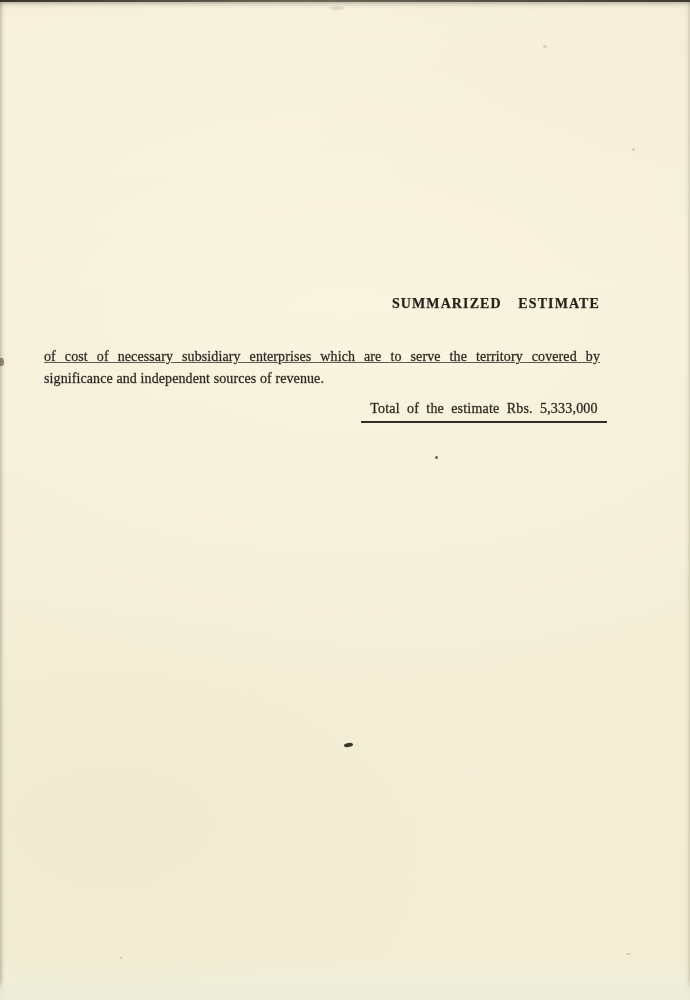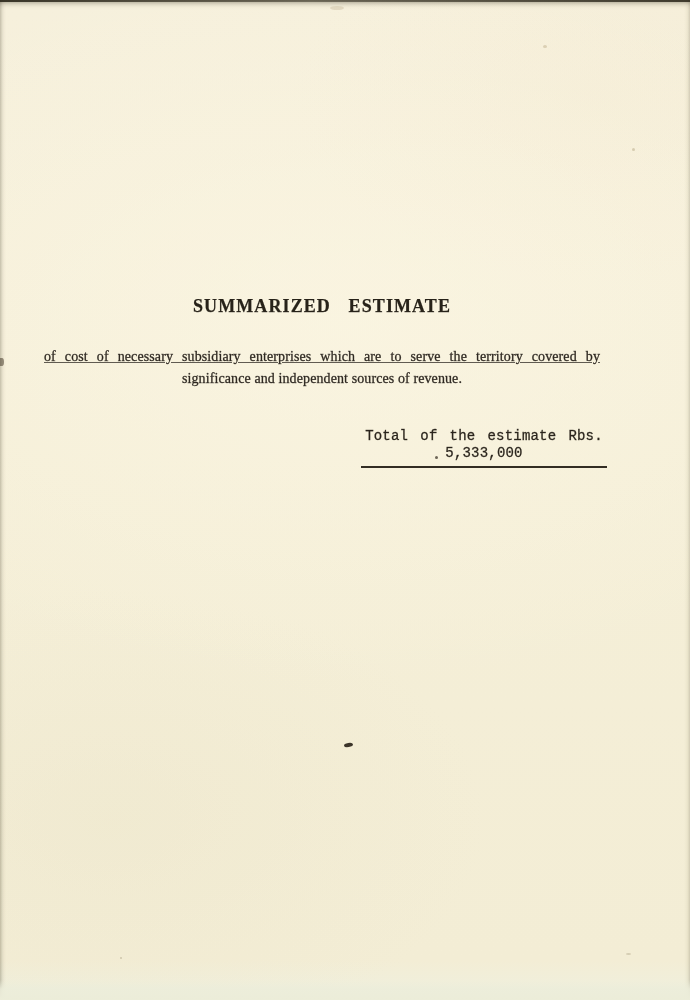--- a/index.html
+++ b/index.html
@@ -35,22 +35,22 @@
     position: absolute;
     left: 0; right: 0; bottom: 0;
     height: 20px;
     background: linear-gradient(180deg, rgba(236,237,218,0) 0%, rgba(236,237,218,0.85) 45%, #ecedd9 100%);
   }
   .title-block {
     position: absolute;
     left: 44px;
     width: 556px;
     top: 296px;
-    text-align: center;
-    font-size: 18px;
+    text-align: right;
+    font-size: 14px;
     font-weight: bold;
     letter-spacing: 1.1px;
     word-spacing: 12px;
     color: #272219;
     -webkit-text-stroke: 0.25px rgba(39,34,25,0.8);
   }
   .body-text {
     position: absolute;
     left: 44px;
     width: 556px;
@@ -60,37 +60,35 @@
     letter-spacing: 0.1px;
     color: #2e2821;
     -webkit-text-stroke: 0.35px rgba(46,40,33,0.75);
   }
   .line-justify {
     text-align: justify;
     text-align-last: justify;
     text-decoration: underline;
   }
   .line-center {
-    text-align: center;
   }
   .total-line {
     position: absolute;
     left: 361px;
-    top: 428px;
+    top: 400px;
     width: 246px;
     text-align: center;
     font-size: 14px;
     line-height: 17px;
     word-spacing: 3.5px;
     letter-spacing: 0.2px;
     color: #2b251d;
     -webkit-text-stroke: 0.35px rgba(43,37,29,0.75);
     padding-bottom: 4px;
     border-bottom: 2px solid #332d23;
-    font-family: Liberation Mono, monospace;
   }
   .printers-mark {
     position: absolute;
     left: 63px;
     top: 926px;
     font-size: 9.5px;
     line-height: 12px;
     letter-spacing: 0.45px;
     word-spacing: 2px;
     color: #7a6e59;

